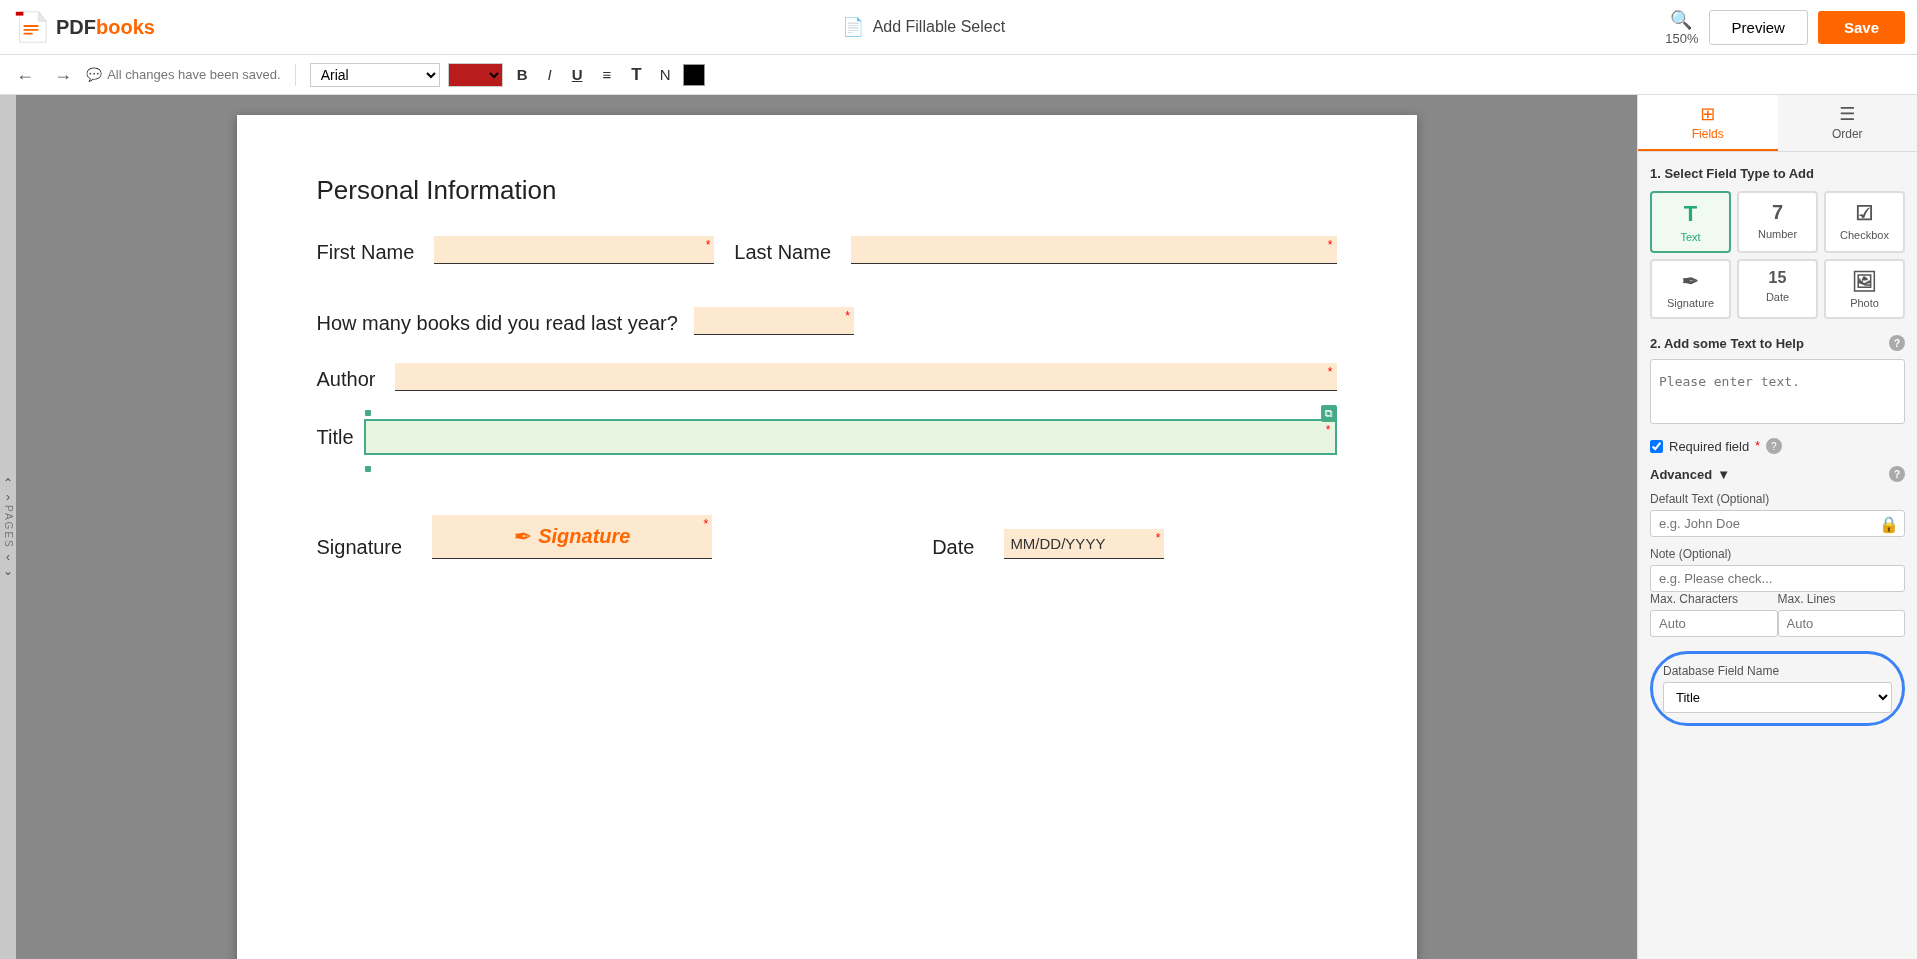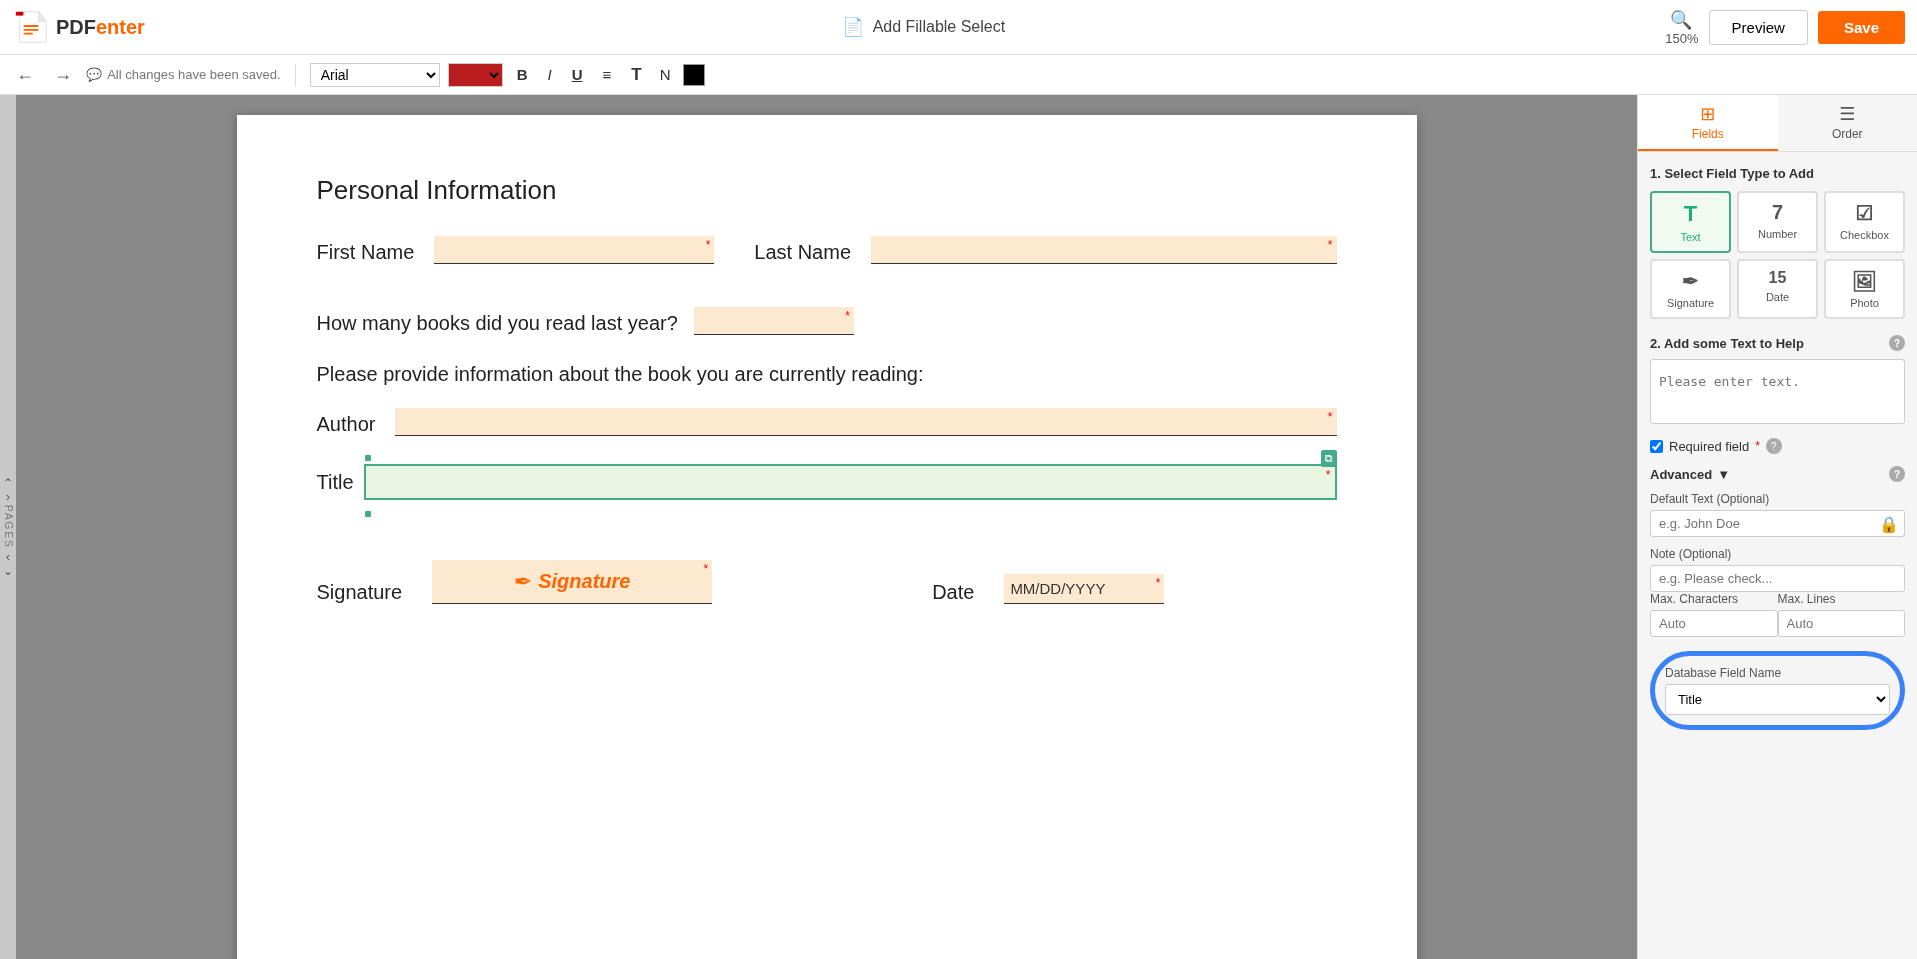--- a/index.html
+++ b/index.html
@@ -341,21 +341,21 @@
     .db-field-select {
       width: 100%;
       border: 1px solid #ccc;
       border-radius: 3px;
       padding: 6px 8px;
       font-size: 13px;
       background: #fff;
     }
     
     .db-highlight {
-      border: 5px solid #3b82f6;
+      border: 3px solid #3b82f6;
       border-radius: 40px;
       padding: 10px;
       margin-top: 14px;
     }
 
     
     .field-copy-icon {
       position: absolute;
       top: -14px;
       right: 0;
@@ -430,21 +430,21 @@
 
     <svg class="logo-icon" viewBox="0 0 40 40">
       <polygon points="8,4 28,4 36,14 36,36 8,36" fill="#fff" stroke="#ddd" stroke-width="1"></polygon>
       <polygon points="28,4 28,14 36,14" fill="#e8e8e8" stroke="#ddd" stroke-width="1"></polygon>
       <rect x="12" y="18" width="16" height="2" fill="#f60" rx="1"></rect>
       <rect x="12" y="22" width="16" height="2" fill="#f60" rx="1"></rect>
       <rect x="12" y="26" width="10" height="2" fill="#f60" rx="1"></rect>
       <polygon points="4,8 12,8 12,4 4,4" fill="#c00" rx="1"></polygon>
       <text x="5" y="14" font-size="8" fill="#fff" font-weight="bold">PDF</text>
     </svg>
-    <span style="font-size:20px; font-weight:bold; color:#333;">PDF<span style="color:#f60;">enter</span></span>
+    <span style="font-size:20px; font-weight:bold; color:#333;">PDF<span style="color:#f60;">books</span></span>
   </div>
 
   <div id="topbar-center">
     <span style="font-size:18px; color:#888;">📄</span>
     <span style="font-size:16px; color:#444;">Add Fillable Select</span>
   </div>
 
   <div id="topbar-right">
     <div class="zoom-info">
       <span style="font-size:18px;">🔍</span><br>
@@ -499,36 +499,35 @@
     <div id="doc-page">
 
       <div class="doc-section-title">Personal Information</div>
 
       <div class="doc-field-row">
         <span class="doc-field-label">First Name</span>
         <div class="field-input-wrap" style="width:280px;">
           <div class="doc-field-input" style="width:100%;"></div>
           <span class="req-star">*</span>
         </div>
-        <span class="doc-field-label" style="margin-left:20px;">Last Name</span>
+        <span class="doc-field-label" style="">Last Name</span>
         <div class="field-input-wrap" style="flex:1;">
           <div class="doc-field-input" style="width:100%; max-width:100%;"></div>
           <span class="req-star">*</span>
         </div>
       </div>
 
       <div class="doc-row-books">
         <span class="books-label">How many books did you read last year?</span>
         <div class="field-input-wrap">
           <div class="books-input"></div>
           <span class="req-star">*</span>
         </div>
       </div>
 
-      <div class="doc-subsection" style="margin-bottom: 22px;">Please provide information about the book you are currently reading:</div>
 
       <div class="doc-field-row">
         <span class="doc-field-label">Author</span>
         <div class="field-input-wrap" style="flex:1;">
           <div class="author-field-input" style="width:100%;"></div>
           <span class="req-star">*</span>
         </div>
       </div>
 
       <div class="title-row">

